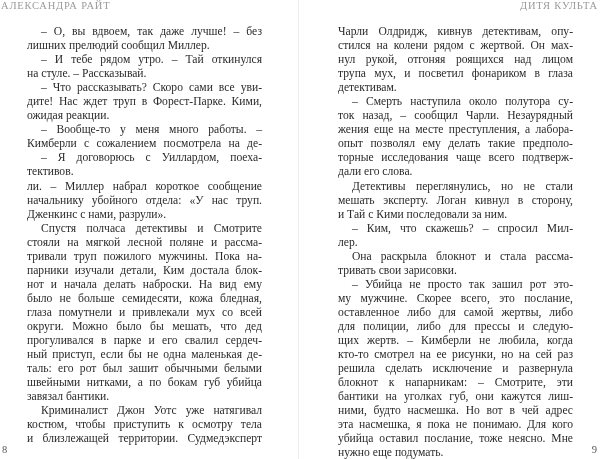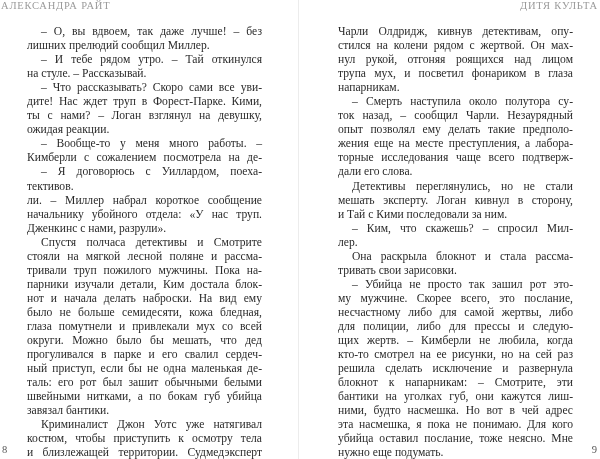--- a/index.html
+++ b/index.html
@@ -31,21 +31,20 @@
 <div class="spread">
   <div class="page left">
     <div class="running-head">АЛЕКСАНДРА РАЙТ</div>
     <div class="text">
         <span class="line indent">– О, вы вдвоем, так даже лучше! – без</span>
         <span class="line last">лишних прелюдий сообщил Миллер.</span>
         <span class="line indent">– И тебе рядом утро. – Тай откинулся</span>
         <span class="line last">на стуле. – Рассказывай.</span>
         <span class="line indent">– Что рассказывать? Скоро сами все уви-</span>
         <span class="line">дите! Нас ждет труп в Форест-Парке. Кими,</span>
-        <span class="line">ты с нами? – Логан взглянул на девушку,</span>
         <span class="line last">ожидая реакции.</span>
         <span class="line indent">– Вообще-то у меня много работы. –</span>
         <span class="line">Кимберли с сожалением посмотрела на де-</span>
         <span class="line indent">– Я договорюсь с Уиллардом, поеха-</span>
         <span class="line last">тективов.</span>
         <span class="line">ли. – Миллер набрал короткое сообщение</span>
         <span class="line">начальнику убойного отдела: «У нас труп.</span>
         <span class="line last">Дженкинс с нами, разрули».</span>
         <span class="line indent">Спустя полчаса детективы и Смотрите</span>
         <span class="line">стояли на мягкой лесной поляне и рассма-</span>
@@ -67,37 +66,37 @@
     <div class="pgnum">8</div>
   </div>
   <div class="gutter"></div>
   <div class="page right">
     <div class="running-head">ДИТЯ КУЛЬТА</div>
     <div class="text">
         <span class="line">Чарли Олдридж, кивнув детективам, опу-</span>
         <span class="line">стился на колени рядом с жертвой. Он мах-</span>
         <span class="line">нул рукой, отгоняя роящихся над лицом</span>
         <span class="line">трупа мух, и посветил фонариком в глаза</span>
-        <span class="line last">напарникам.</span>
+        <span class="line last">детективам.</span>
         <span class="line indent">– Смерть наступила около полутора су-</span>
         <span class="line">ток назад, – сообщил Чарли. Незаурядный</span>
+        <span class="line">жения еще на месте преступления, а лабора-</span>
         <span class="line">опыт позволял ему делать такие предполо-</span>
-        <span class="line">жения еще на месте преступления, а лабора-</span>
         <span class="line">торные исследования чаще всего подтверж-</span>
         <span class="line last">дали его слова.</span>
         <span class="line indent">Детективы переглянулись, но не стали</span>
         <span class="line">мешать эксперту. Логан кивнул в сторону,</span>
         <span class="line last">и Тай с Кими последовали за ним.</span>
         <span class="line indent">– Ким, что скажешь? – спросил Мил-</span>
         <span class="line last">лер.</span>
         <span class="line indent">Она раскрыла блокнот и стала рассма-</span>
         <span class="line last">тривать свои зарисовки.</span>
         <span class="line indent">– Убийца не просто так зашил рот это-</span>
         <span class="line">му мужчине. Скорее всего, это послание,</span>
-        <span class="line">несчастному либо для самой жертвы, либо</span>
+        <span class="line">оставленное либо для самой жертвы, либо</span>
         <span class="line">для полиции, либо для прессы и следую-</span>
         <span class="line">щих жертв. – Кимберли не любила, когда</span>
         <span class="line">кто-то смотрел на ее рисунки, но на сей раз</span>
         <span class="line">решила сделать исключение и развернула</span>
         <span class="line">блокнот к напарникам: – Смотрите, эти</span>
         <span class="line">бантики на уголках губ, они кажутся лиш-</span>
         <span class="line">ними, будто насмешка. Но вот в чей адрес</span>
         <span class="line">эта насмешка, я пока не понимаю. Для кого</span>
         <span class="line">убийца оставил послание, тоже неясно. Мне</span>
         <span class="line last">нужно еще подумать.</span>

